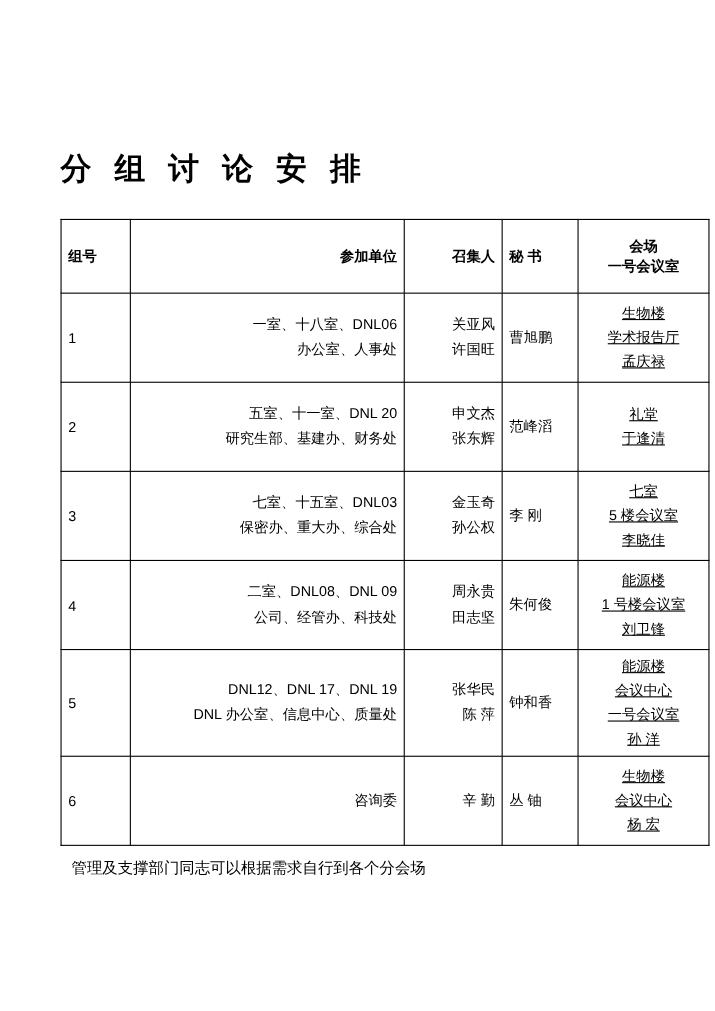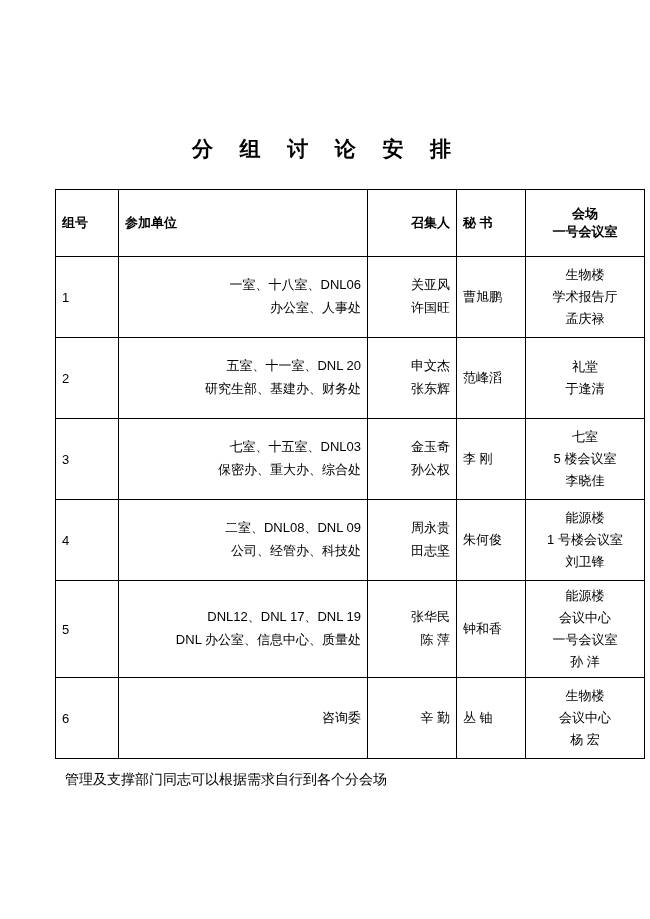--- a/index.html
+++ b/index.html
@@ -16,27 +16,26 @@
     overflow: hidden;
   }
   .page {
     width: 650px;
     height: 919px;
     box-sizing: border-box;
     padding: 0 55px;
     position: relative;
   }
   .doc-title {
-    text-align: center;
-    font-size: 21px;
+    font-size: 28px;
     font-weight: bold;
     letter-spacing: 7px;
     margin-top: 135px;
     margin-bottom: 0;
-    font-family: Liberation Mono, monospace;
+    font-family: Liberation Serif, serif;
   }
   table.schedule {
     margin-top: 26px;
     border-collapse: collapse;
     width: 540px;
     table-layout: fixed;
   }
   table.schedule td, table.schedule th {
     border: 1px solid #000000;
     font-size: 13px;
@@ -49,27 +48,27 @@
   .col-conv  { width: 76px;  text-align: right; }
   .col-sec   { width: 56px;  text-align: left; }
   .col-venue { width: 106px; text-align: center; }
 
   thead td {
     font-weight: bold;
     text-align: center;
     height: 58px;
     font-size: 13.5px;
   }
-  thead td.col-units { text-align: left; padding-left: 6px; }
+  thead td.col-units { text-align: right; padding-left: 6px; }
   .hdr-two-line { line-height: 1.35; }
 
   tbody td { height: 72px; }
   tbody tr.tall td { height: 78px; }
   .lines { line-height: 1.75; }
-  .lines-venue { line-height: 1.7; }
+  .lines-venue { line-height: 1.7; text-decoration: underline; }
   .nowrap { white-space: nowrap; text-align: center; }
 
   .footnote {
     margin-top: 12px;
     margin-left: 10px;
     font-size: 14px;
     font-family: Liberation Serif, serif;
   }
 </style>
 </head>

